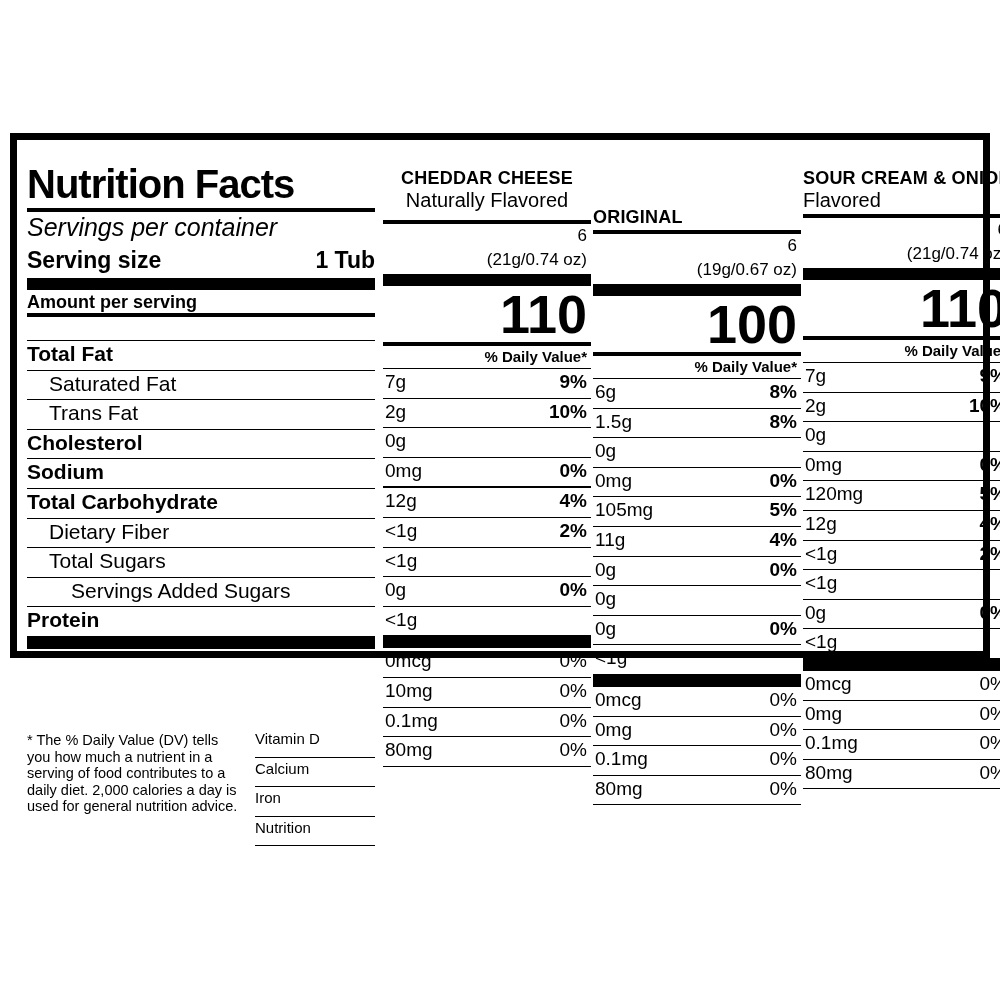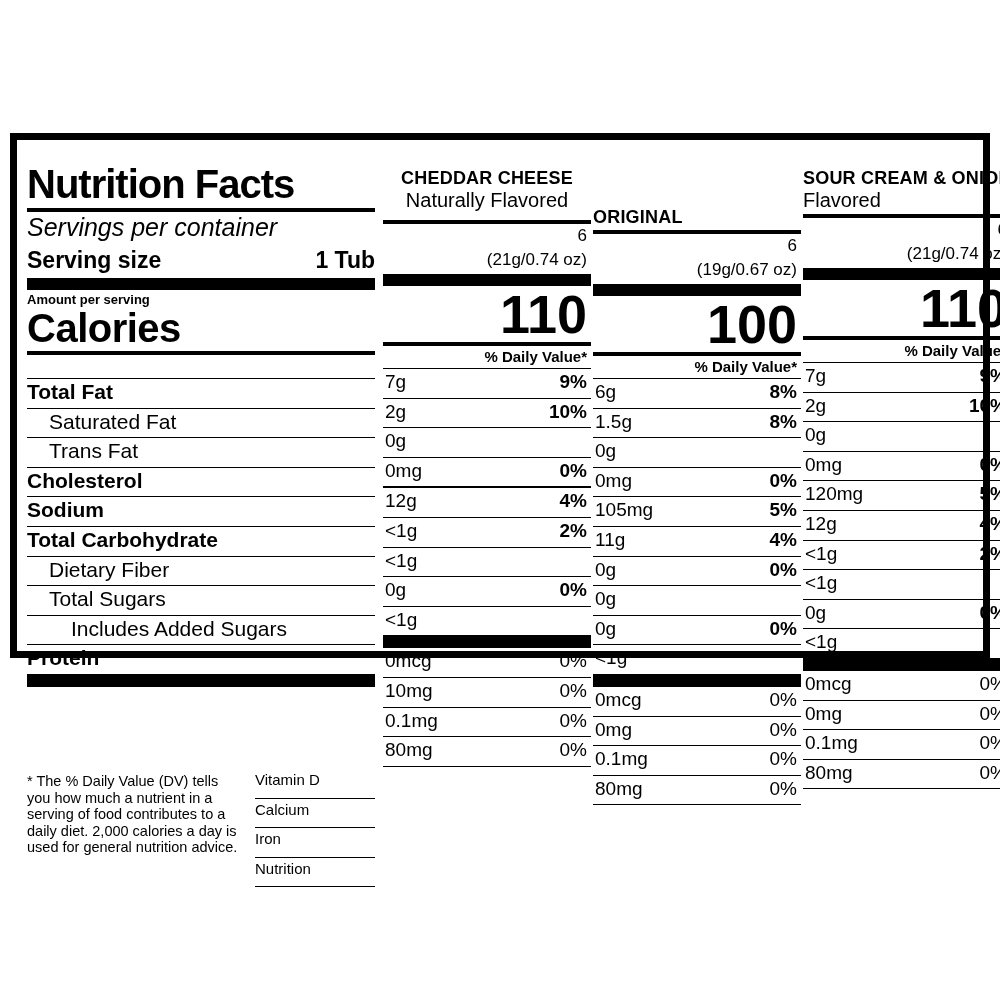--- a/index.html
+++ b/index.html
@@ -59,21 +59,21 @@
   .serving-size-row {
     display: flex;
     justify-content: space-between;
     font-weight: bold;
     font-size: 23px;
     padding: 1px 0 4px 0;
   }
 
   .amount-per {
     font-weight: bold;
-    font-size: 13px;
+    font-size: 18px;
     padding-top: 2px;
   }
   .calories-word {
     font-weight: bold;
     font-size: 40px;
     line-height: 42px;
     letter-spacing: -0.5px;
     padding-bottom: 2px;
   }
 
@@ -149,21 +149,21 @@
     top: 0;
     width: 120px;
   }
   .vit-name-row {
     font-size: 15px;
     height: 28.6px;
     box-sizing: border-box;
     padding-top: 2px;
     text-align: left;
   }
-  .bottom-zone { position: absolute; left:0; right:0; top: 578px; bottom: 0; margin-top: 41px; }
+  .bottom-zone { position: absolute; left:0; right:0; top: 578px; bottom: 0; }
 </style>
 </head>
 <body>
 
 <div class="panel-wrap">
   <div class="panel">
 
     <div class="col-left">
 
       <div class="nf-title">Nutrition Facts</div>
@@ -172,21 +172,20 @@
       <div class="servings-line">Servings per container</div>
 
       <div class="serving-size-row">
         <span>Serving size</span>
         <span>1 Tub</span>
       </div>
 
       <div class="rule-thick"></div>
 
       <div class="amount-per">Amount per serving</div>
-      <div class="calories-word">Calories</div>
       <div class="rule-med"></div>
 
       <div style="height:23px;"></div>
       <div class="rule-hair"></div>
 
       <div>
 
       <div class="nrow bold">
             <span class="">Total Fat</span>
           </div>
@@ -213,21 +212,21 @@
           <div class="rule-hair"></div>
           <div class="nrow">
             <span class="indent1">Dietary Fiber</span>
           </div>
           <div class="rule-hair"></div>
           <div class="nrow">
             <span class="indent1">Total Sugars</span>
           </div>
           <div class="rule-hair"></div>
           <div class="nrow">
-            <span class="indent2">Includes Added Sugars</span>
+            <span class="indent2">Servings Added Sugars</span>
           </div>
           <div class="rule-hair"></div>
           <div class="nrow bold">
             <span class="">Protein</span>
           </div>
           <div class="rule-hair"></div>
         </div>
 
       <div class="rule-thick" style="margin-top:0px;"></div>
 

